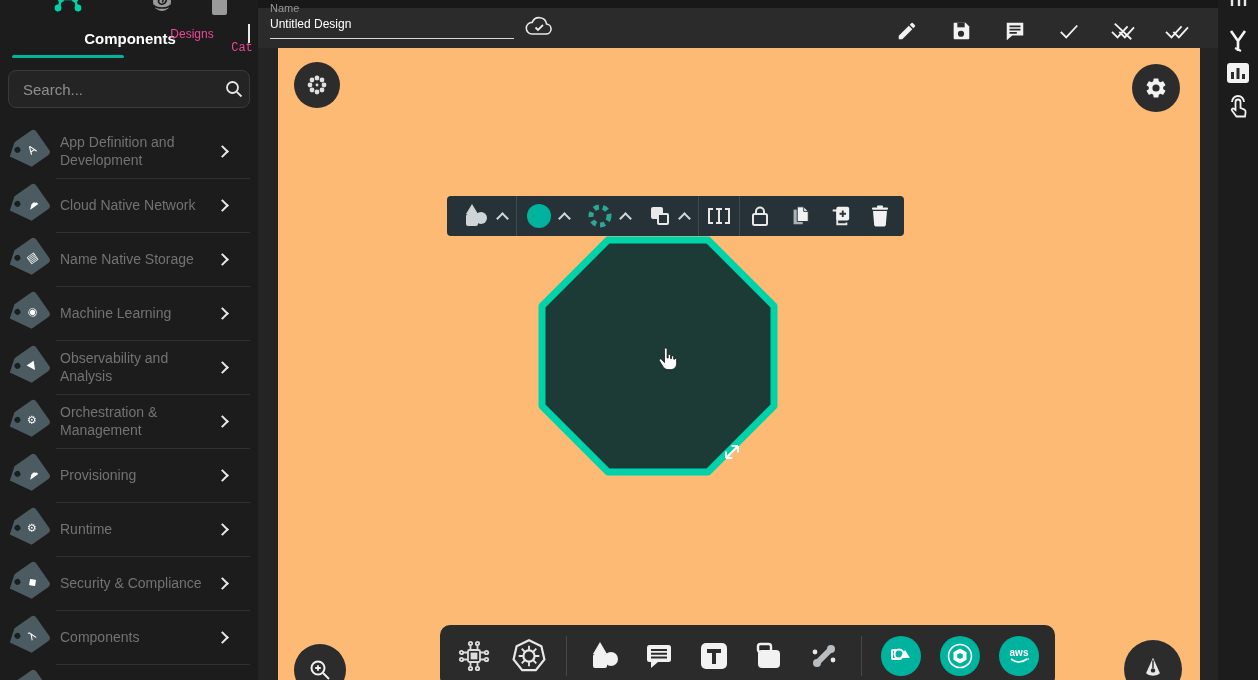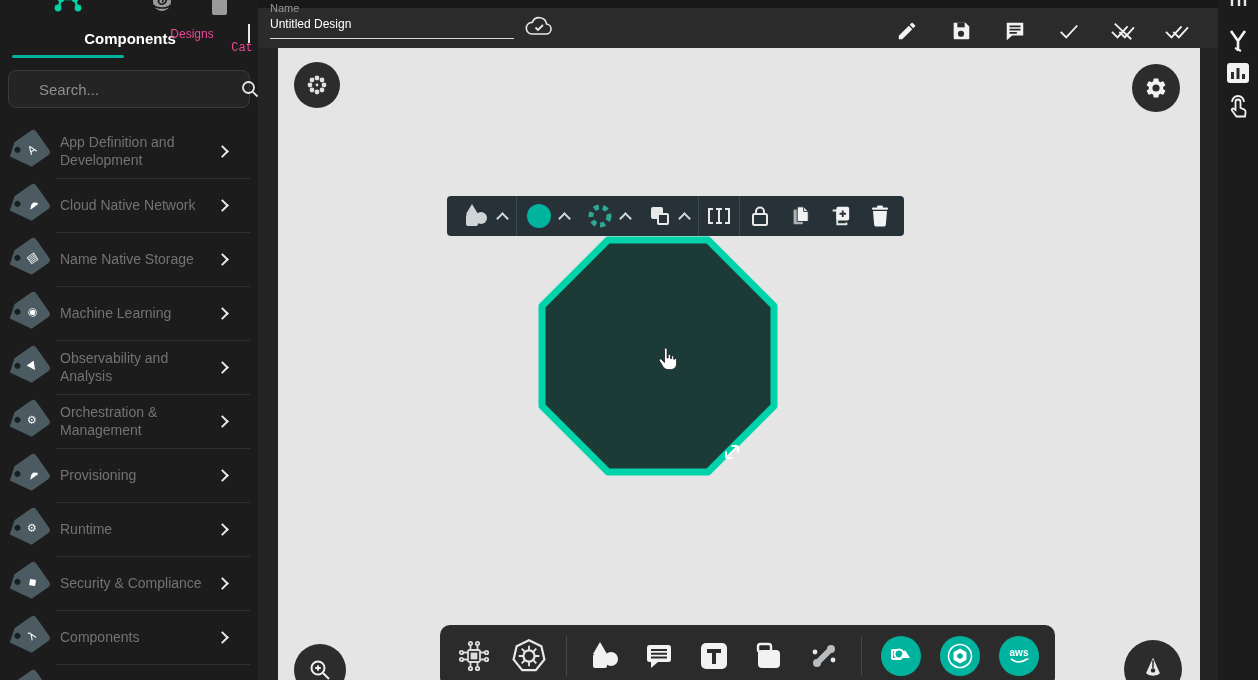--- a/index.html
+++ b/index.html
@@ -11,37 +11,37 @@
   .abs{position:absolute;}
   
   .sidebar{left:0;top:0;width:258px;height:680px;background:#1c1c1c;}
   .tabstrip{position:relative;height:60px;}
   .tab{position:absolute;text-align:center;cursor:pointer;}
   .tab .tab-icon{position:absolute;left:50%;transform:translateX(-50%);top:-7px;}
   .tab-label{position:absolute;width:100%;color:#ec4899;font-size:12px;}
   .tab.active .tab-label{color:#ffffff;font-size:15px;font-weight:bold;}
   .tab-underline{position:absolute;left:6px;right:6px;bottom:2px;height:3px;background:#00B39F;border-radius:2px;}
   .chev{width:7px;height:7px;border-top:2px solid #e8e8e8;border-right:2px solid #e8e8e8;transform:rotate(45deg);}
-  .searchbox{left:8px;top:70px;width:242px;height:38px;background:#242424;border:1px solid #3a3a3a;border-radius:8px;display:flex;align-items:center;padding:0 28px;box-sizing:border-box;}
+  .searchbox{left:8px;top:70px;width:242px;height:38px;background:#242424;border:1px solid #3a3a3a;border-radius:8px;display:flex;align-items:center;padding:0 12px;box-sizing:border-box;}
   .searchbox input{flex:1;background:transparent;border:none;outline:none;color:#e8e8e8;font-size:15px;font-family:"Liberation Sans",sans-serif;}
   .searchbox input::placeholder{color:#8f8f8f;}
   .catlist{left:0;top:124px;right:0;bottom:0;overflow:hidden;}
   .catrow{display:flex;align-items:center;min-height:50px;padding:2px 10px 2px 4px;position:relative;cursor:pointer;}
   .catrow + .catrow::before{content:"";position:absolute;left:56px;right:8px;top:0;height:1px;background:#313131;}
   .catrow .cat-label{flex:1;color:#737373;font-size:14px;line-height:1.3;max-width:158px;}
   .catrow .tag-svg{margin-right:8px;flex:0 0 auto;}
   
   .topbar{left:258px;top:8px;width:960px;height:48px;background:#2b2b2b;}
   .name-label{left:12px;top:-6px;font-size:11px;color:#979797;}
   .design-name{left:12px;top:9px;width:244px;background:transparent;border:none;border-bottom:1px solid #d8d8d8;outline:none;color:#ffffff;font-size:12px;padding:0 0 7px 0;font-family:"Liberation Sans",sans-serif;}
   .cloud-wrap{left:266px;top:8px;}
   .actions{right:28px;top:10px;display:flex;gap:28px;align-items:center;}
   .act-btn{width:26px;height:26px;display:flex;align-items:center;justify-content:center;cursor:pointer;}
   
-  .canvas{left:258px;top:48px;width:960px;height:632px;background:#e5e5e5;overflow:hidden;}
+  .canvas{left:258px;top:48px;width:960px;height:632px;background:#fdba74;overflow:hidden;}
   .strip-l{left:0;top:0;width:20px;height:100%;background:#242424;}
   .strip-r{right:0;top:0;width:18px;height:100%;background:#242424;}
   .circle-btn{border-radius:50%;background:#2c2c2c;display:flex;align-items:center;justify-content:center;cursor:pointer;}
   .flower-btn{left:36px;top:14px;width:46px;height:46px;}
   .gear-btn{left:874px;top:16px;width:48px;height:48px;}
   .zoom-btn{left:36px;top:596px;width:52px;height:52px;}
   .pen-btn{left:866px;top:592px;width:58px;height:58px;}
   
   .shape-toolbar{left:189px;top:148px;height:40px;background:#263238;border-radius:4px;display:flex;align-items:center;padding:0 4px;}
   .st-group{display:flex;align-items:center;padding:0 9px;cursor:pointer;}

